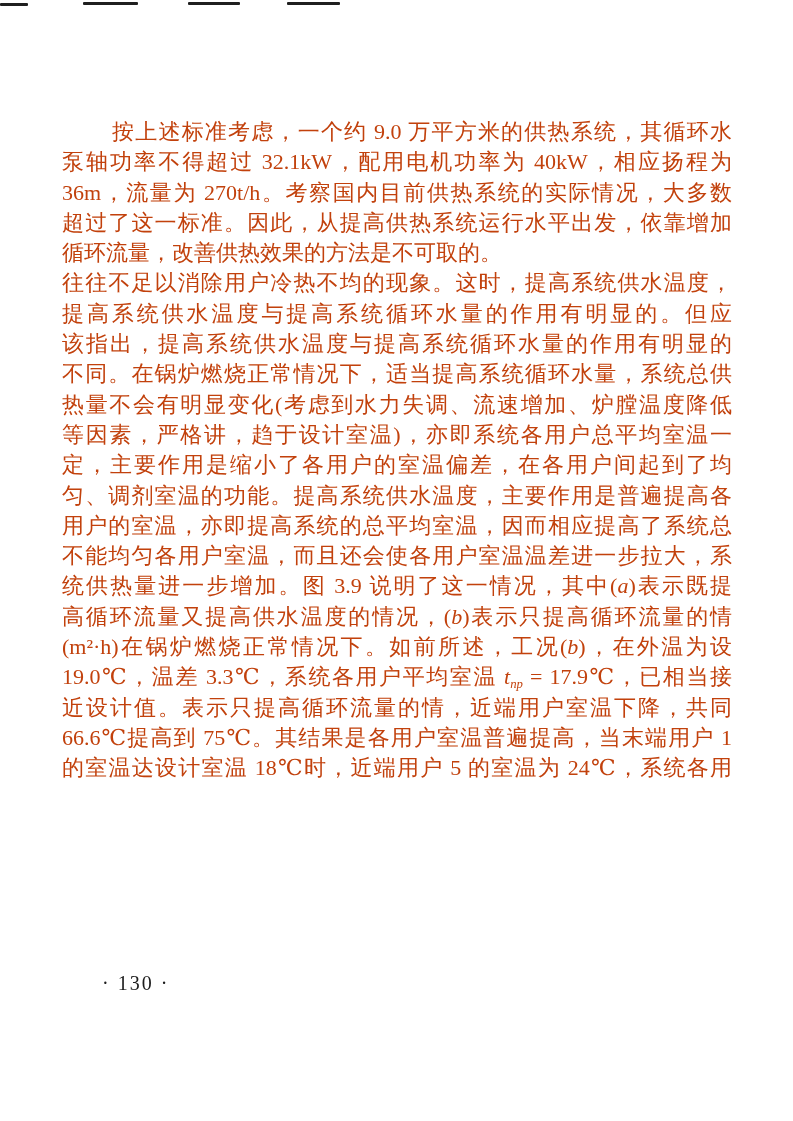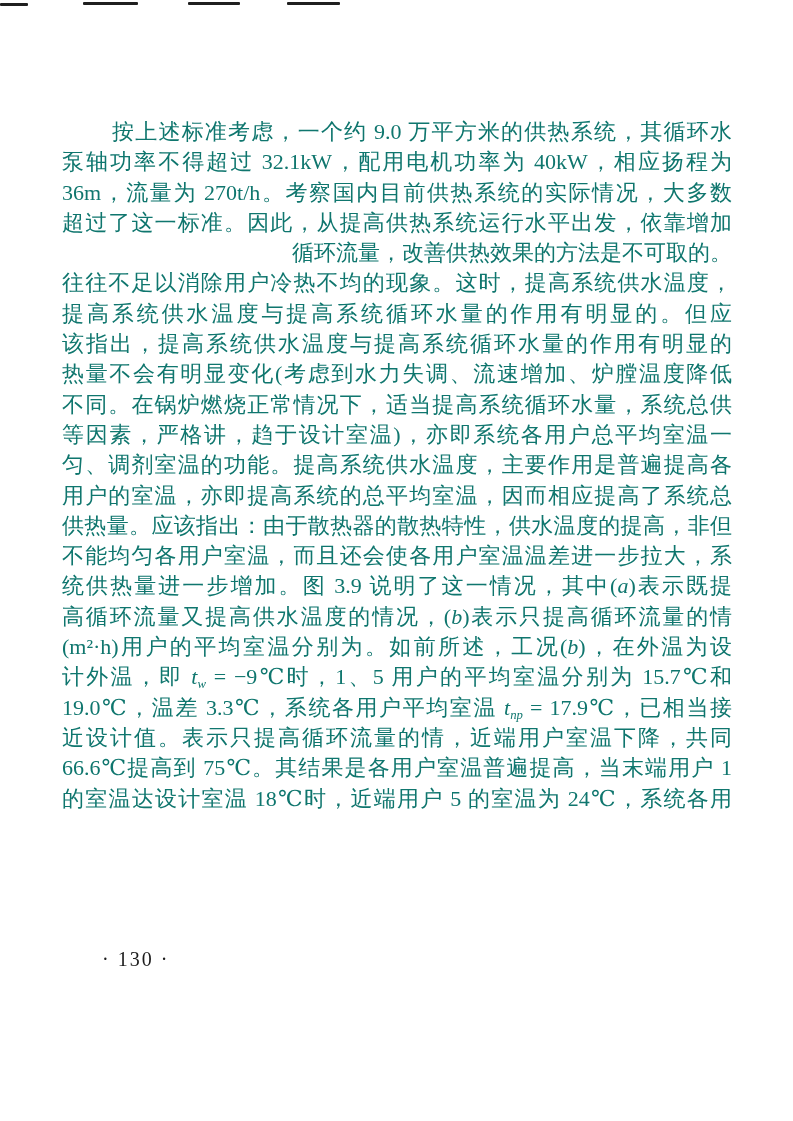--- a/index.html
+++ b/index.html
@@ -24,47 +24,47 @@
     position: absolute;
     height: 3px;
     background: #1f1f1f;
     border-radius: 1px;
   }
   .textblock {
     position: absolute;
     left: 62px;
     top: 117px;
     width: 670px;
-    color: #0f766e;
+    color: #c2410c;
     font-size: 22px;
     line-height: 30.3px;
     font-weight: 500;
   }
   .line {
     height: 30.3px;
     overflow: hidden;
     text-align: justify;
     text-align-last: justify;
     white-space: normal;
   }
   .line.no-justify {
-    text-align: right;
+    text-align: left;
     text-align-last: auto;
   }
   .line.indent { text-indent: 50px; }
   .it { font-style: italic; }
   .sb {
     font-style: italic;
     font-size: 0.58em;
     vertical-align: -0.28em;
   }
   .pageno {
     position: absolute;
     left: 102px;
-    top: 948px;
+    top: 972px;
     color: #1c1c1c;
     font-size: 20px;
     letter-spacing: 2px;
     font-weight: 500;
   }
 </style>
 </head>
 <body>
 
 <div class="page">
@@ -76,30 +76,29 @@
     </div>
   <div class="textblock">
       <div class="line indent"><span>按上述标准考虑，一个约 9.0 万平方米的供热系统，其循环水</span></div>
       <div class="line"><span>泵轴功率不得超过 32.1kW，配用电机功率为 40kW，相应扬程为</span></div>
       <div class="line"><span>36m，流量为 270t/h。考察国内目前供热系统的实际情况，大多数</span></div>
       <div class="line"><span>超过了这一标准。因此，从提高供热系统运行水平出发，依靠增加</span></div>
       <div class="line no-justify"><span>循环流量，改善供热效果的方法是不可取的。</span></div>
       <div class="line"><span>往往不足以消除用户冷热不均的现象。这时，提高系统供水温度，</span></div>
       <div class="line"><span>提高系统供水温度与提高系统循环水量的作用有明显的。但应</span></div>
       <div class="line"><span>该指出，提高系统供水温度与提高系统循环水量的作用有明显的</span></div>
+      <div class="line"><span>不同。在锅炉燃烧正常情况下，适当提高系统循环水量，系统总供</span></div>
       <div class="line"><span>热量不会有明显变化(考虑到水力失调、流速增加、炉膛温度降低</span></div>
-      <div class="line"><span>不同。在锅炉燃烧正常情况下，适当提高系统循环水量，系统总供</span></div>
       <div class="line"><span>等因素，严格讲，趋于设计室温)，亦即系统各用户总平均室温一</span></div>
+      <div class="line"><span>定，主要作用是缩小了各用户的室温偏差，在各用户间起到了均</span></div>
       <div class="line"><span>匀、调剂室温的功能。提高系统供水温度，主要作用是普遍提高各</span></div>
       <div class="line"><span>用户的室温，亦即提高系统的总平均室温，因而相应提高了系统总</span></div>
-      <div class="line"><span>供热量。应该指出：由于散热器的散热特性，供水温度的提高，非但</span></div>
       <div class="line"><span>不能均匀各用户室温，而且还会使各用户室温温差进一步拉大，系</span></div>
       <div class="line"><span>统供热量进一步增加。图 3.9 说明了这一情况，其中(</span><span class="it">a</span><span>)表示既提</span></div>
       <div class="line"><span>高循环流量又提高供水温度的情况，(</span><span class="it">b</span><span>)表示只提高循环流量的情</span></div>
-      <div class="line"><span>(m²·h)用户的平均室温分别为。如前所述，工况(</span><span class="it">b</span><span>)，在外温为设</span></div>
-      <div class="line"><span>计外温，即 </span><span class="it">t</span><span class="sb">w</span><span> = −9℃时，1、5 用户的平均室温分别为 15.7℃和</span></div>
+      <div class="line"><span>(m²·h)在锅炉燃烧正常情况下。如前所述，工况(</span><span class="it">b</span><span>)，在外温为设</span></div>
       <div class="line"><span>19.0℃，温差 3.3℃，系统各用户平均室温 </span><span class="it">t</span><span class="sb">np</span><span> = 17.9℃，已相当接</span></div>
       <div class="line"><span>近设计值。表示只提高循环流量的情，近端用户室温下降，共同</span></div>
       <div class="line"><span>66.6℃提高到 75℃。其结果是各用户室温普遍提高，当末端用户 1</span></div>
       <div class="line"><span>的室温达设计室温 18℃时，近端用户 5 的室温为 24℃，系统各用</span></div>
     </div>
   <div class="pageno">· 130 ·</div>
 </div>
 
 </body></html>

